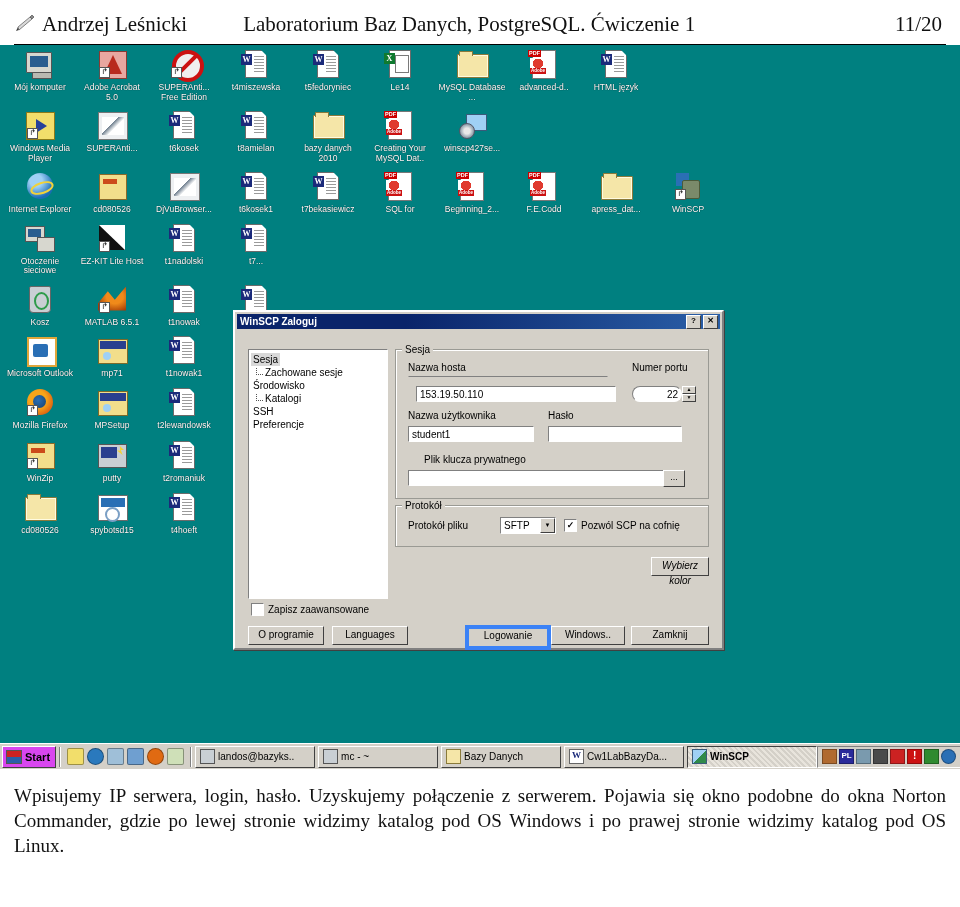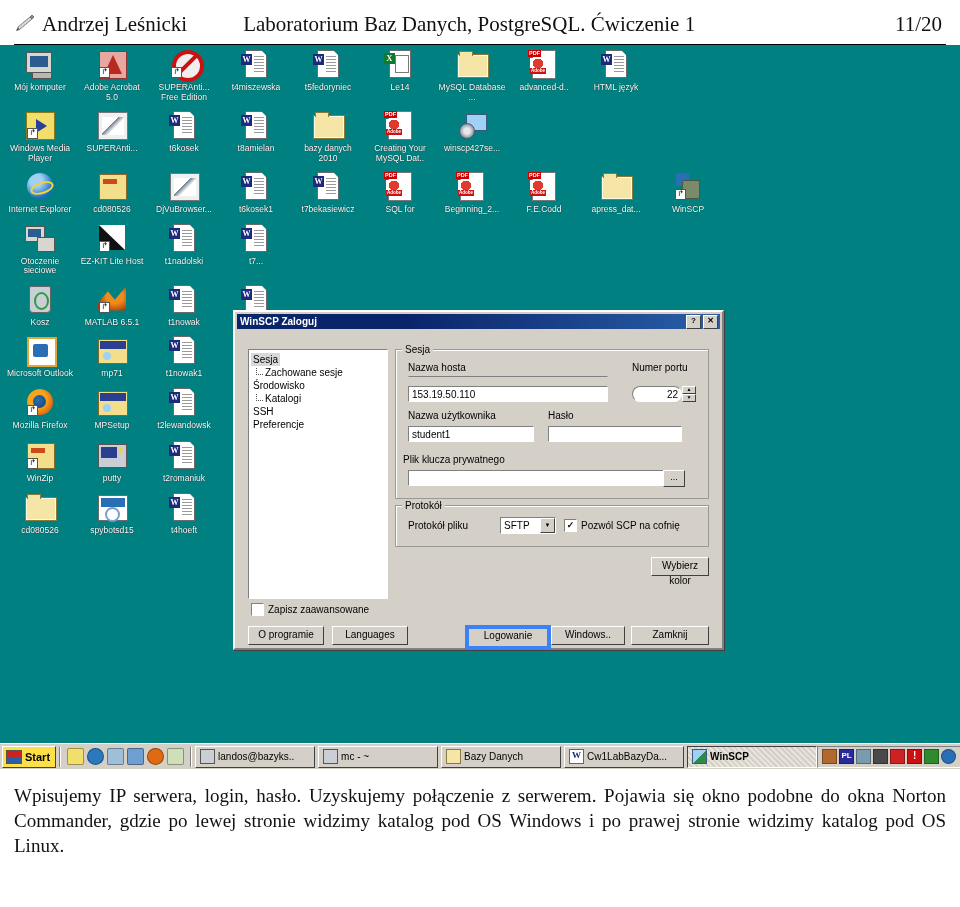--- a/index.html
+++ b/index.html
@@ -172,21 +172,21 @@
            border-color:#808080 #fff #fff #808080;margin-right:4px;
            font-size:9px;line-height:10px;text-align:center;color:#000;font-weight:bold;}
   .btn{position:absolute;height:17px;background:#d4d0c8;
        border:1px solid;border-color:#fff #404040 #404040 #fff;
        font-size:10px;line-height:15px;text-align:center;color:#000;}
   .btn.def{border:4px solid #3b82f6;line-height:13px;}
 
   
   .taskbar{position:absolute;left:0;bottom:0;width:960px;height:26px;background:#d4d0c8;
            border-top:1px solid #fff;display:flex;align-items:center;padding:0 2px;box-sizing:border-box;}
-  .start{display:flex;align-items:center;height:20px;padding:0 5px 0 3px;background:#fde047;
+  .start{display:flex;align-items:center;height:20px;padding:0 5px 0 3px;background:#d946ef;
          border:1px solid;border-color:#fff #404040 #404040 #fff;font-size:11px;font-weight:bold;}
   .start .flag{width:14px;height:12px;margin-right:3px;
                background:linear-gradient(#cc2222 0 50%,#2a5fa8 50%);border:1px solid #555;}
   .sep{width:4px;height:20px;margin:0 3px;border-left:1px solid #808080;border-right:1px solid #fff;}
   .ql{display:flex;align-items:center;gap:3px;padding:0 3px;}
   .qi{width:15px;height:15px;border-radius:2px;}
   .tasks{display:flex;align-items:center;gap:3px;flex:1;}
   .task{display:flex;align-items:center;height:20px;min-width:0;padding:0 4px;background:#d4d0c8;
         border:1px solid;border-color:#fff #404040 #404040 #fff;font-size:10px;white-space:nowrap;overflow:hidden;}
   .task.act{border-color:#404040 #fff #fff #404040;font-weight:bold;
@@ -666,54 +666,54 @@
 
     <div class="dlg-body">
 
       <div class="treebox" id="tree"><div class="tnode sel">Sesja</div><div class="tnode ch">Zachowane sesje</div><div class="tnode">Środowisko</div><div class="tnode ch">Katalogi</div><div class="tnode">SSH</div><div class="tnode">Preferencje</div></div>
 
       <div class="grp" id="grp-sesja">
         <span class="cap">Sesja</span>
 
         <span class="fl" style="left:12px;top:12px;">Nazwa hosta</span>
         <div class="inp ul" style="left:12px;top:26px;width:200px;height:10px;"></div>
-        <div class="inp" style="left:12px;top:36px;width:200px;height:16px;">153.19.50.110</div>
+        <div class="inp" style="left:20px;top:36px;width:200px;height:16px;">153.19.50.110</div>
 
         <span class="fl" style="left:236px;top:12px;">Numer portu</span>
         <div class="inp" style="left:236px;top:36px;width:50px;height:16px;text-align:right;border-radius:8px;">22</div>
         <div class="spin" style="left:286px;top:36px;">
           <div>▲</div>
           <div>▼</div>
         </div>
 
         <span class="fl" style="left:12px;top:60px;">Nazwa użytkownika</span>
         <div class="inp" style="left:12px;top:76px;width:126px;height:16px;">student1</div>
 
         <span class="fl" style="left:152px;top:60px;">Hasło</span>
         <div class="inp" style="left:152px;top:76px;width:134px;height:16px;"></div>
 
-        <span class="fl" style="left:7px;top:104px;">Plik klucza prywatnego</span>
+        <span class="fl" style="left:28px;top:104px;">Plik klucza prywatnego</span>
         <div class="inp" style="left:12px;top:120px;width:274px;height:16px;"></div>
         <div class="browse" style="left:267px;top:120px;">...</div>
       </div>
 
       <div class="grp" id="grp-proto">
         <span class="cap">Protokół</span>
         <span class="fl" style="left:12px;top:14px;">Protokół pliku</span>
         <div class="combo" style="left:104px;top:11px;width:54px;">
           <span class="cv">SFTP</span>
           <span class="carr">▼</span>
         </div>
         <div class="chk" style="left:168px;top:13px;">
           <span class="bx">✓</span>
           <span>Pozwól SCP na cofnię</span>
         </div>
       </div>
 
-      <div class="btn" style="left:416px;top:228px;width:56px;">Wybierz kolor</div>
+      <div class="btn" style="left:416px;top:228px;width:56px;font-style:italic;">Wybierz kolor</div>
 
       <div class="chk" style="left:16px;top:274px;">
         <span class="bx"></span>
         <span>Zapisz zaawansowane</span>
       </div>
 
       <div class="btn" style="left:13px;top:297px;width:74px;">O programie</div>
       <div class="btn" style="left:97px;top:297px;width:74px;">Languages</div>
       <div class="btn def" style="left:230px;top:296px;width:78px;">Logowanie</div>
       <div class="btn" style="left:316px;top:297px;width:72px;">Windows..</div>

